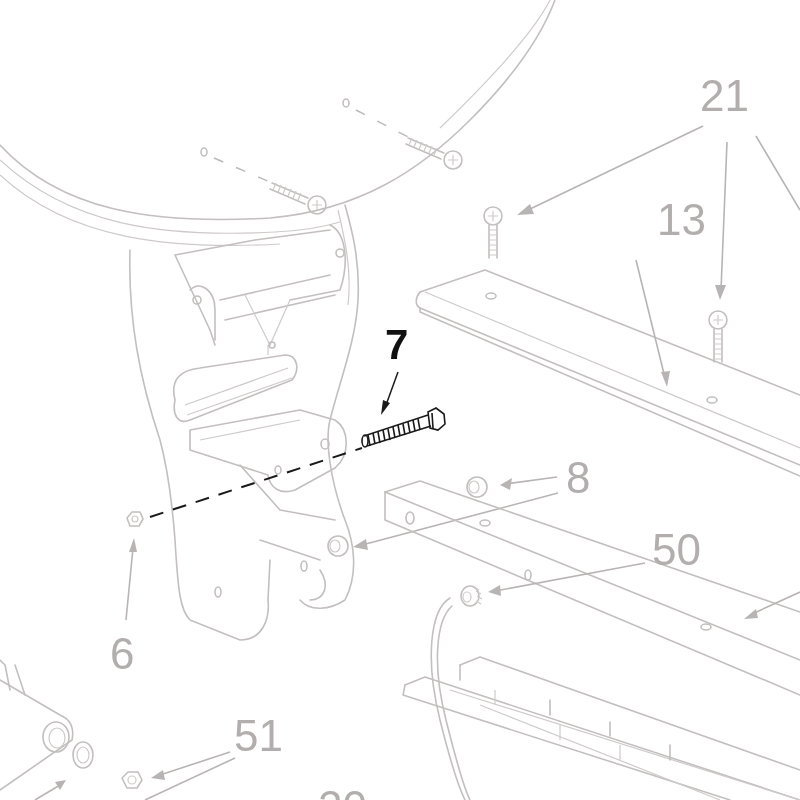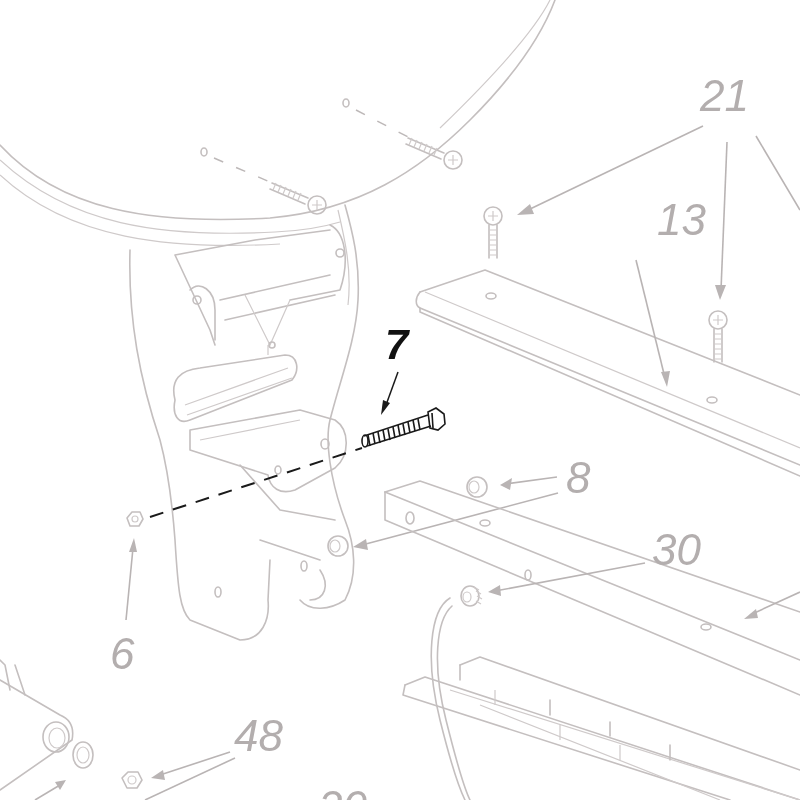--- a/index.html
+++ b/index.html
@@ -1,18 +1,18 @@
 <!DOCTYPE html>
 <html><head>
 <meta charset="utf-8">
 <style>
   html, body { margin: 0; padding: 0; background: #ffffff; }
   body { width: 800px; height: 800px; overflow: hidden; position: relative;
          font-family: "Liberation Sans", sans-serif; }
-  #canvas { position: absolute; left: 0; top: 0; width: 800px; height: 564px; font-style: italic; }
+  #canvas { position: absolute; left: 0; top: 0; width: 800px; height: 564px; }
   .callout { position: absolute; font-family: "Liberation Sans", sans-serif;
              color: #b3aeae; font-size: 44px; line-height: 1; letter-spacing: 0px; }
   .callout.highlight { color: #111111; font-weight: bold; font-size: 42px; }
   svg .ln { fill: none; stroke: #c4bfbf; stroke-width: 1.6; stroke-linecap: round; stroke-linejoin: round; }
   svg .ln2 { fill: none; stroke: #cfcaca; stroke-width: 1.2; }
   svg .ldr { fill: none; stroke: #b9b4b4; stroke-width: 1.6; }
   svg .ah { fill: #b9b4b4; }
   svg .dark { fill: none; stroke: #1a1a1a; stroke-width: 1.6; }
   svg .darkf { fill: #1a1a1a; }
   svg .dash { fill: none; stroke: #1a1a1a; stroke-width: 2; stroke-dasharray: 14 10; }
@@ -212,17 +212,17 @@
     <path class="ah" d="M720,300 L715,285 L726,285 Z"></path>
     <line class="ldr" x1="756" y1="136" x2="800" y2="210"></line>
   </g>
 </svg>
 
 
 <div class="callout" style="left:700px; top:74px;">21</div>
 <div class="callout" style="left:630px; top:198px;margin-left:27px;">13</div>
 <div class="callout highlight" style="left:385px; top:324px;">7</div>
 <div class="callout" style="left:566px; top:456px;">8</div>
-<div class="callout" style="left:652px; top:528px;">30</div>
+<div class="callout" style="left:652px; top:528px;">50</div>
 <div class="callout" style="left:110px; top:632px;">6</div>
-<div class="callout" style="left:234px; top:714px;">48</div>
+<div class="callout" style="left:234px; top:714px;">51</div>
 <div class="callout" style="left:318px; top:785px; height:15px; overflow:hidden;">20</div>
 </div>
 
 </body></html>

